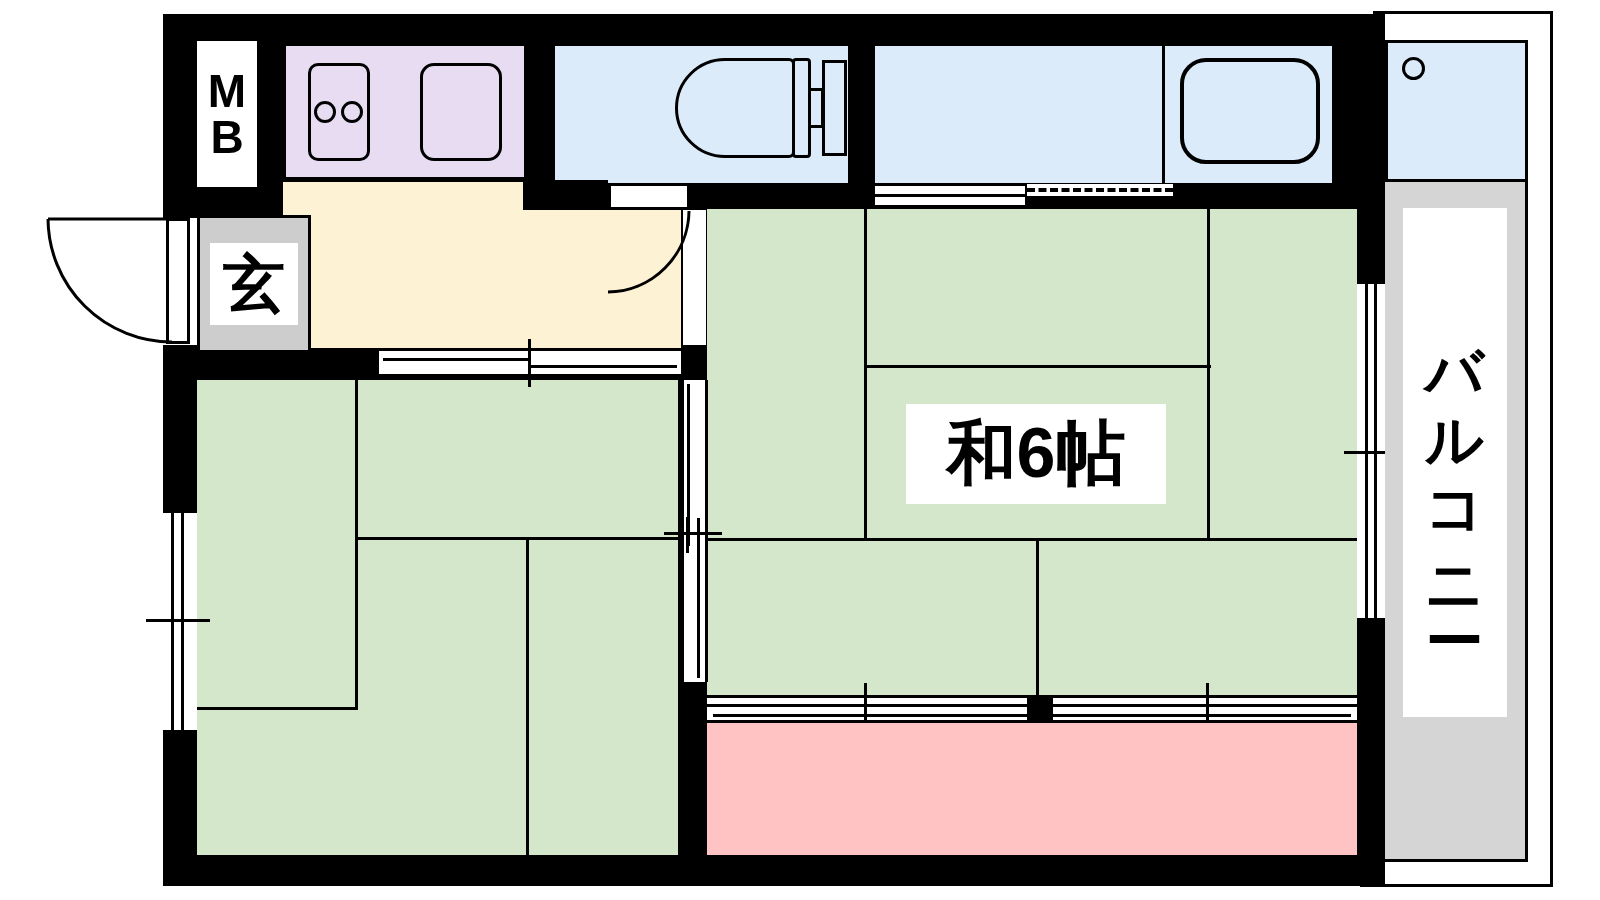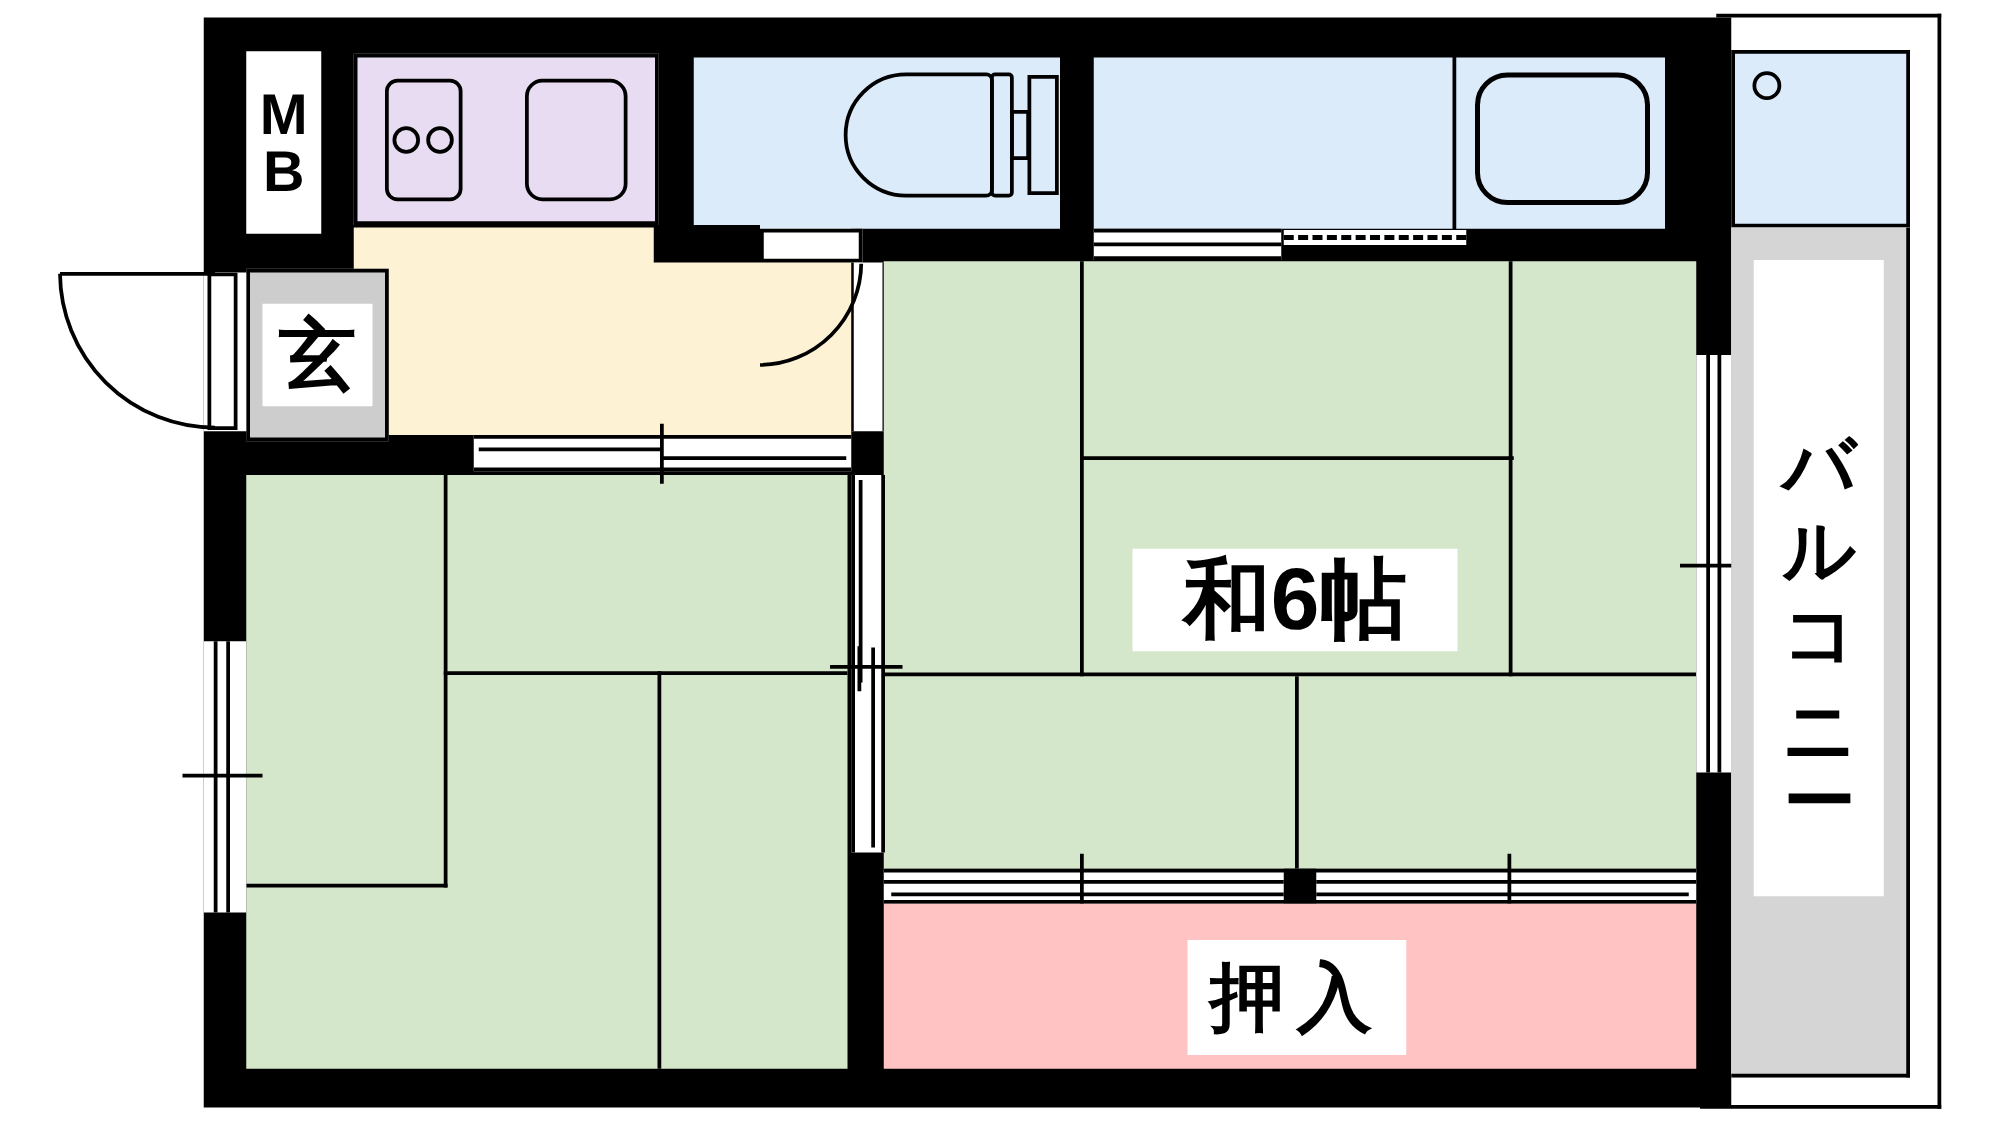--- a/index.html
+++ b/index.html
@@ -119,22 +119,21 @@
   <div class="abs line" style="left:1344px;top:451px;width:56px;height:3px;"></div>
 
   <div class="abs water" style="left:1385px;top:40px;width:143px;height:142px;border:3px solid #000;"></div>
   <div class="abs outline" style="left:1402px;top:57px;width:23px;height:23px;border-radius:50%;"></div>
   <div class="abs balconyfloor" style="left:1385px;top:182px;width:143px;height:680px;"></div>
   <div class="abs whitebox vtext" style="left:1403px;top:208px;width:104px;height:509px;font-size:58px;">バルコニー</div>
   <div class="abs line" style="left:1373px;top:11px;width:180px;height:3px;"></div>
   <div class="abs line" style="left:1550px;top:11px;width:3px;height:876px;"></div>
   <div class="abs line" style="left:1360px;top:884px;width:193px;height:3px;"></div>
 
-  <div class="abs whitebox" style="left:906px;top:404px;width:260px;height:82px;font-size:70px;margin-top:35px;">和6帖</div>
-  <div class="abs whitebox" style="left:950px;top:752px;width:175px;height:92px;font-size:60px;letter-spacing:10px;">押入</div>
+  <div class="abs whitebox" style="left:906px;top:404px;width:260px;height:100px;font-size:70px;">和6帖</div>
 
   <svg class="overlay" width="1600" height="900" viewBox="0 0 1600 900">
     <line x1="48" y1="219" x2="172" y2="219" stroke="#000" stroke-width="3" fill="none"></line>
     <path d="M 48 219 A 124 124 0 0 0 172 342" stroke="#000" stroke-width="3" fill="none"></path>
     <path d="M 689 211 A 82 82 0 0 1 608 292" stroke="#000" stroke-width="3" fill="none"></path>
   </svg>
 
 </div>
 
 </body></html>

